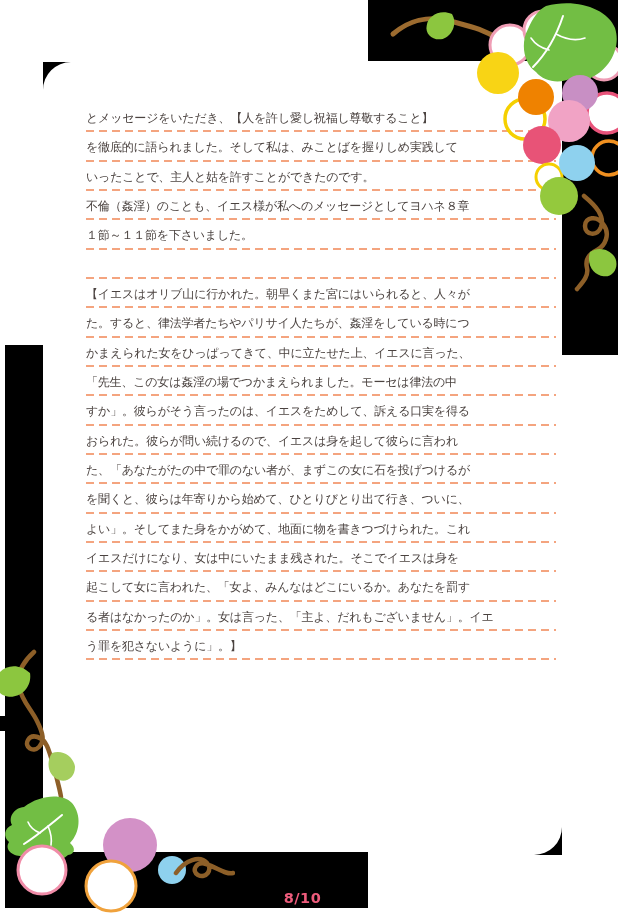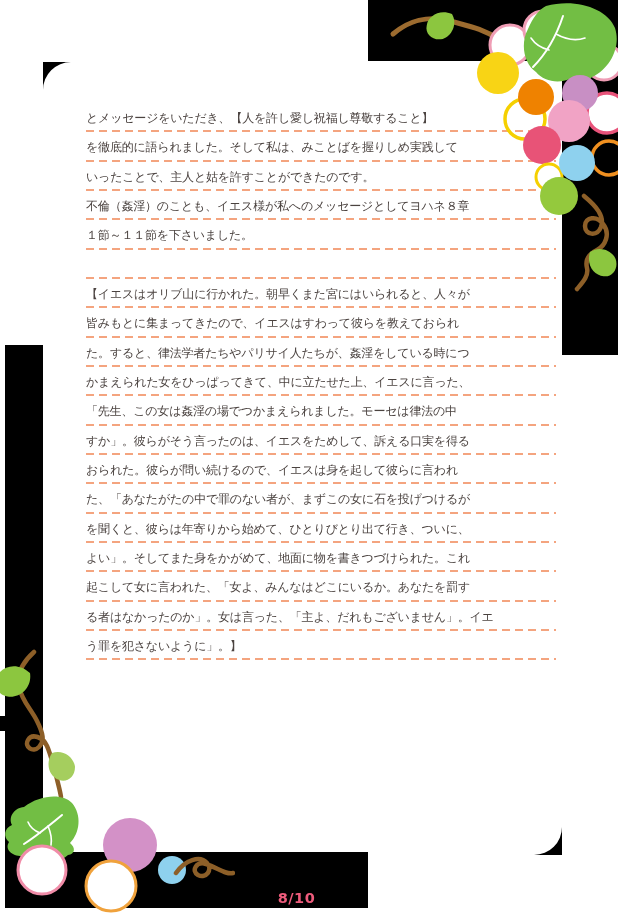--- a/index.html
+++ b/index.html
@@ -17,21 +17,21 @@
   #text-column{
     position:absolute;left:86px;top:104px;width:470px;
   }
   .text-line{
     height:29.33px;line-height:29.33px;font-size:12px;letter-spacing:-0.2px;
     color:#4b4340;white-space:nowrap;overflow:hidden;
     background-image:repeating-linear-gradient(to right,#f4a47f 0,#f4a47f 8px,rgba(255,255,255,0) 8px,rgba(255,255,255,0) 13px);
     background-size:100% 2px;background-position:0 calc(100% - 1px);background-repeat:no-repeat;
   }
   #page-number{
-    position:absolute;left:37px;top:890px;width:519px;height:20px;
+    position:absolute;left:43px;top:890px;width:519px;height:20px;
     text-align:center;font-size:14.5px;font-weight:bold;color:#ee5c7c;letter-spacing:0.5px;
   }
   .deco{position:absolute;pointer-events:none;}
   #deco-tr{left:385px;top:0;}
   #deco-bl{left:0;top:645px;}
 </style>
 </head>
 <body>
 
 <div id="canvas">
@@ -48,29 +48,29 @@
   </svg>
 
   <div id="text-column">
       <div class="text-line">とメッセージをいただき、【人を許し愛し祝福し尊敬すること】</div>
       <div class="text-line">を徹底的に語られました。そして私は、みことばを握りしめ実践して</div>
       <div class="text-line">いったことで、主人と姑を許すことができたのです。</div>
       <div class="text-line">不倫（姦淫）のことも、イエス様が私へのメッセージとしてヨハネ８章</div>
       <div class="text-line">１節～１１節を下さいました。</div>
       <div class="text-line"></div>
       <div class="text-line">【イエスはオリブ山に行かれた。朝早くまた宮にはいられると、人々が</div>
-      <div class="text-line">皆みもとに集まってきたので、イエスはすわって彼らを教えておられ</div>
       <div class="text-line">た。すると、律法学者たちやパリサイ人たちが、姦淫をしている時につ</div>
       <div class="text-line">かまえられた女をひっぱってきて、中に立たせた上、イエスに言った、</div>
       <div class="text-line">「先生、この女は姦淫の場でつかまえられました。モーセは律法の中</div>
       <div class="text-line">すか」。彼らがそう言ったのは、イエスをためして、訴える口実を得る</div>
       <div class="text-line">おられた。彼らが問い続けるので、イエスは身を起して彼らに言われ</div>
       <div class="text-line">た、「あなたがたの中で罪のない者が、まずこの女に石を投げつけるが</div>
       <div class="text-line">を聞くと、彼らは年寄りから始めて、ひとりびとり出て行き、ついに、</div>
       <div class="text-line">よい」。そしてまた身をかがめて、地面に物を書きつづけられた。これ</div>
+      <div class="text-line">イエスだけになり、女は中にいたまま残された。そこでイエスは身を</div>
       <div class="text-line">起こして女に言われた、「女よ、みんなはどこにいるか。あなたを罰す</div>
       <div class="text-line">る者はなかったのか」。女は言った、「主よ、だれもございません」。イエ</div>
       <div class="text-line">う罪を犯さないように」。】</div>
     </div>
 
   <svg class="deco" id="deco-tr" width="233" height="310" viewBox="385 0 233 310" xmlns="http://www.w3.org/2000/svg">
 
     <path d="M393,34 C408,21 428,15 450,21 C468,26 482,28 500,40" fill="none" stroke="#9c6b2f" stroke-width="5" stroke-linecap="round"></path>
 
     <circle cx="510" cy="45" r="20" fill="#fff" stroke="#ef9db5" stroke-width="3"></circle>

